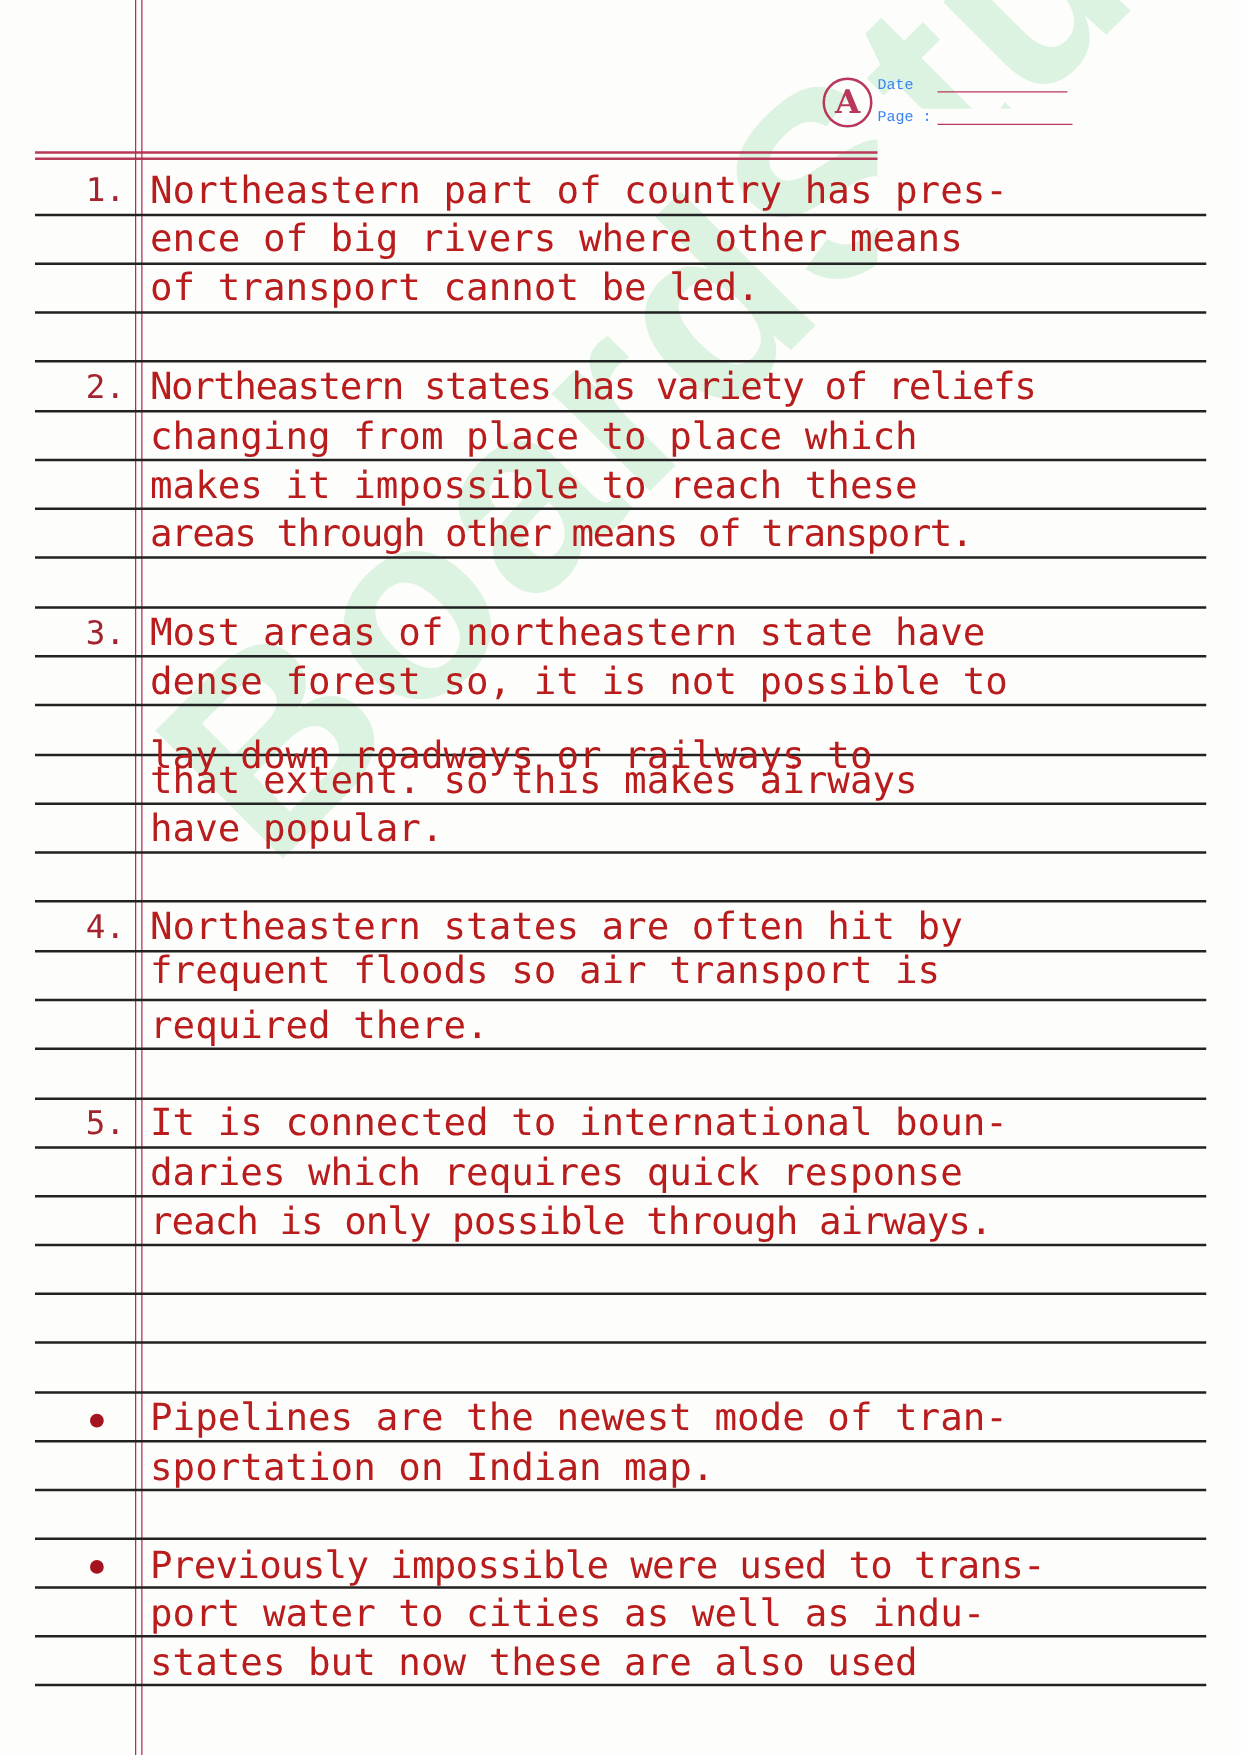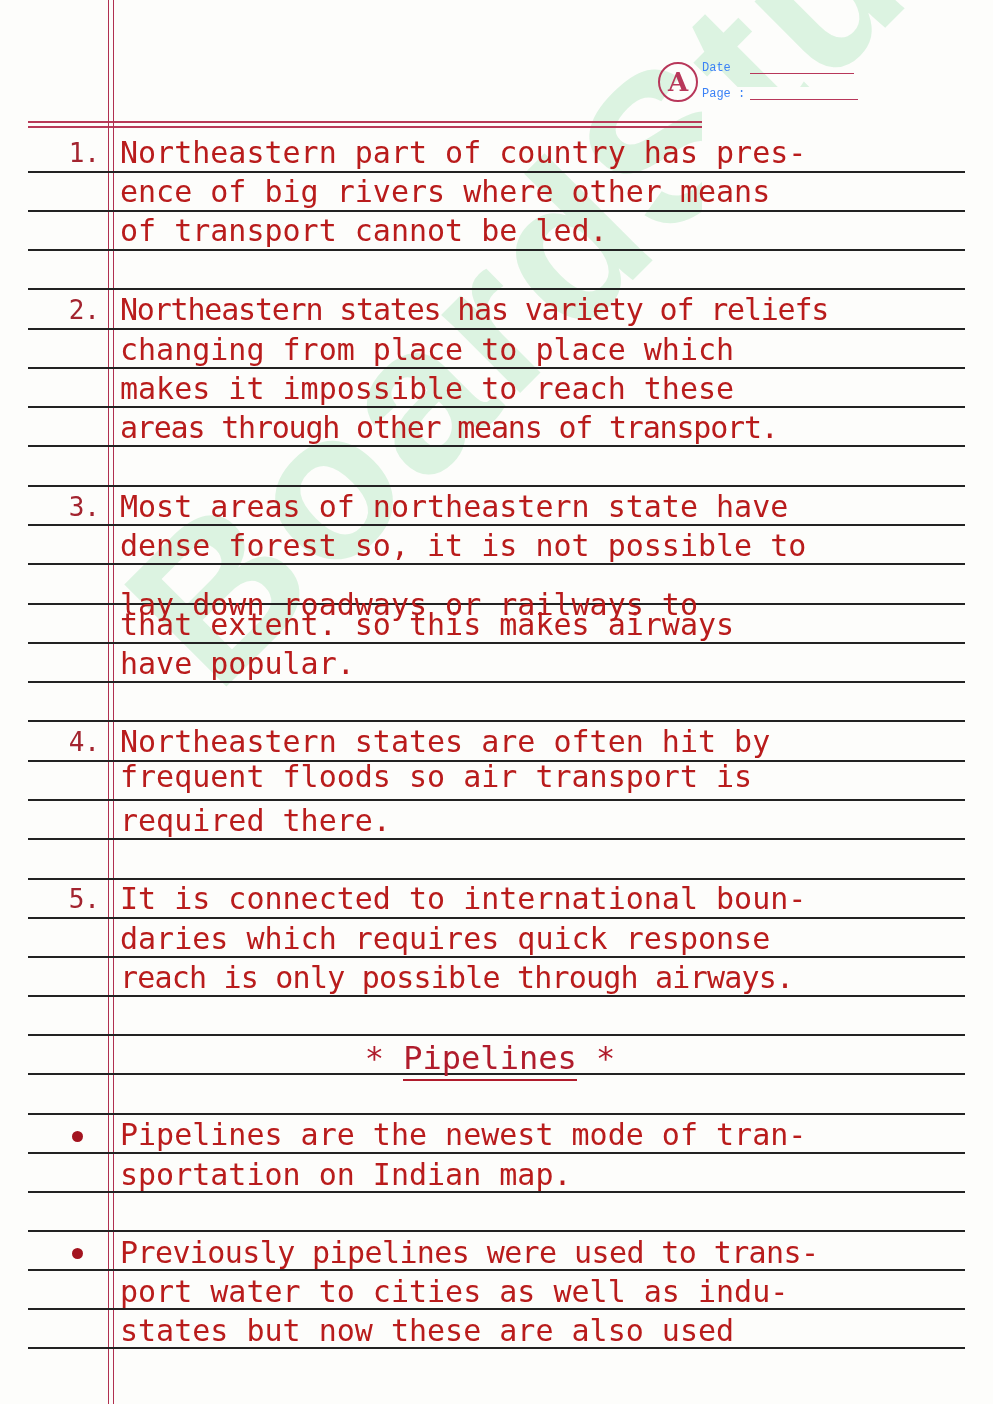--- a/index.html
+++ b/index.html
@@ -133,32 +133,27 @@
     <div class="line-text" style="top:804px">required there.</div>
   </div>
 
   <div>
     <span class="num" style="top:884px">5.</span>
     <div class="line-text" style="top:882px">It is connected to international boun-</div>
     <div class="line-text" style="top:922px">daries which requires quick response</div>
     <div class="line-text" style="top:961px;letter-spacing:-0.8px">reach is only possible through airways.</div>
   </div>
 
-  <div class="heading" style="top:1040px">
-    <span>*</span>
-    <span class="title">Pipelines</span>
-    <span>*</span>
-  </div>
 
   <div>
     <span class="bullet" style="top:1131px"></span>
     <div class="line-text" style="top:1118px">Pipelines are the newest mode of tran-</div>
     <div class="line-text" style="top:1158px">sportation on Indian map.</div>
   </div>
 
   <div>
     <span class="bullet" style="top:1248px"></span>
-    <div class="line-text" style="top:1236px;letter-spacing:-0.6px">Previously pipelines were used to trans-</div>
+    <div class="line-text" style="top:1236px;letter-spacing:-0.6px">Previously impossible were used to trans-</div>
     <div class="line-text" style="top:1275px">port water to cities as well as indu-</div>
     <div class="line-text" style="top:1314px">states but now these are also used</div>
   </div>
 
 </div>
 
 </body></html>

